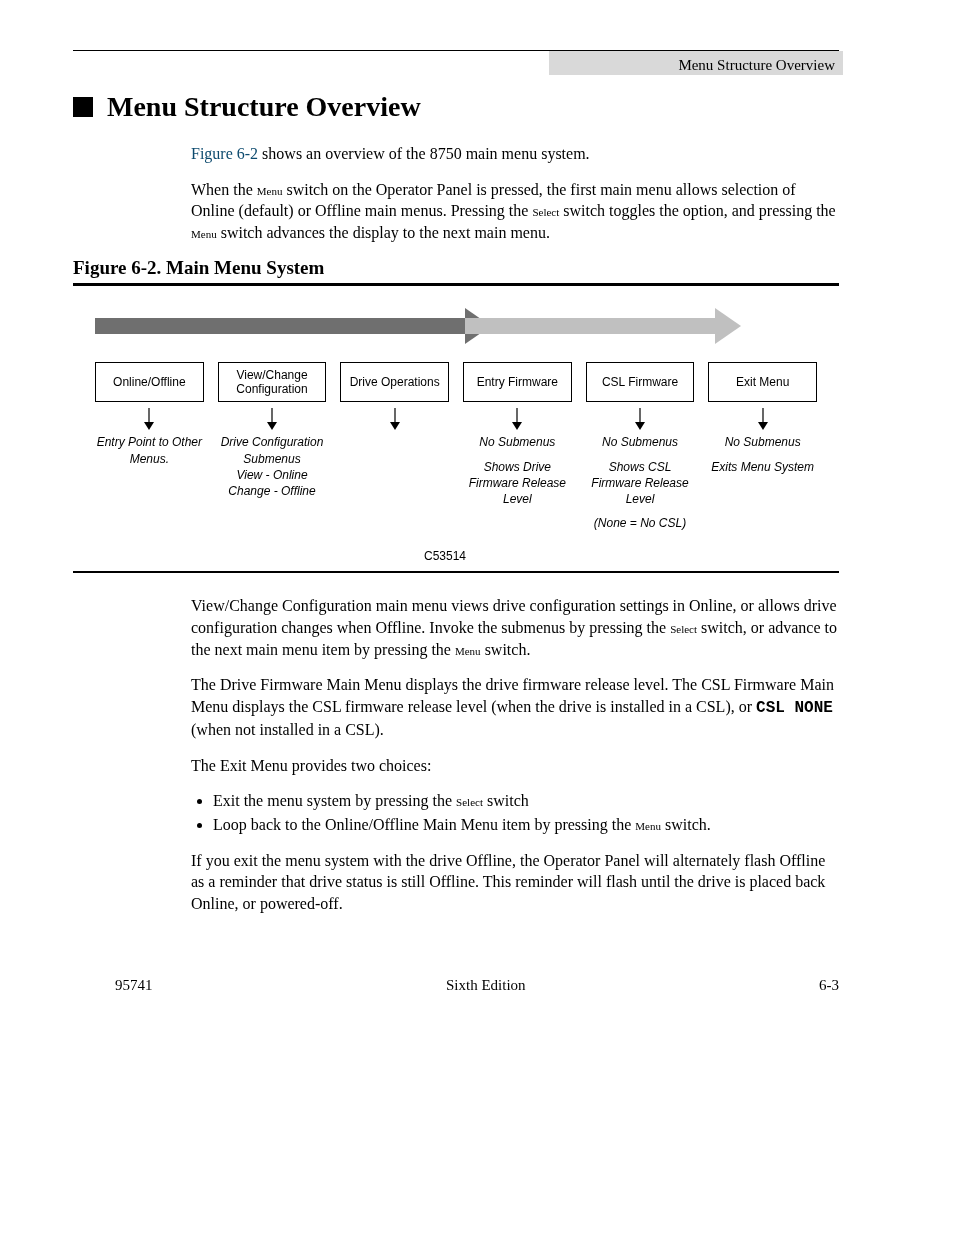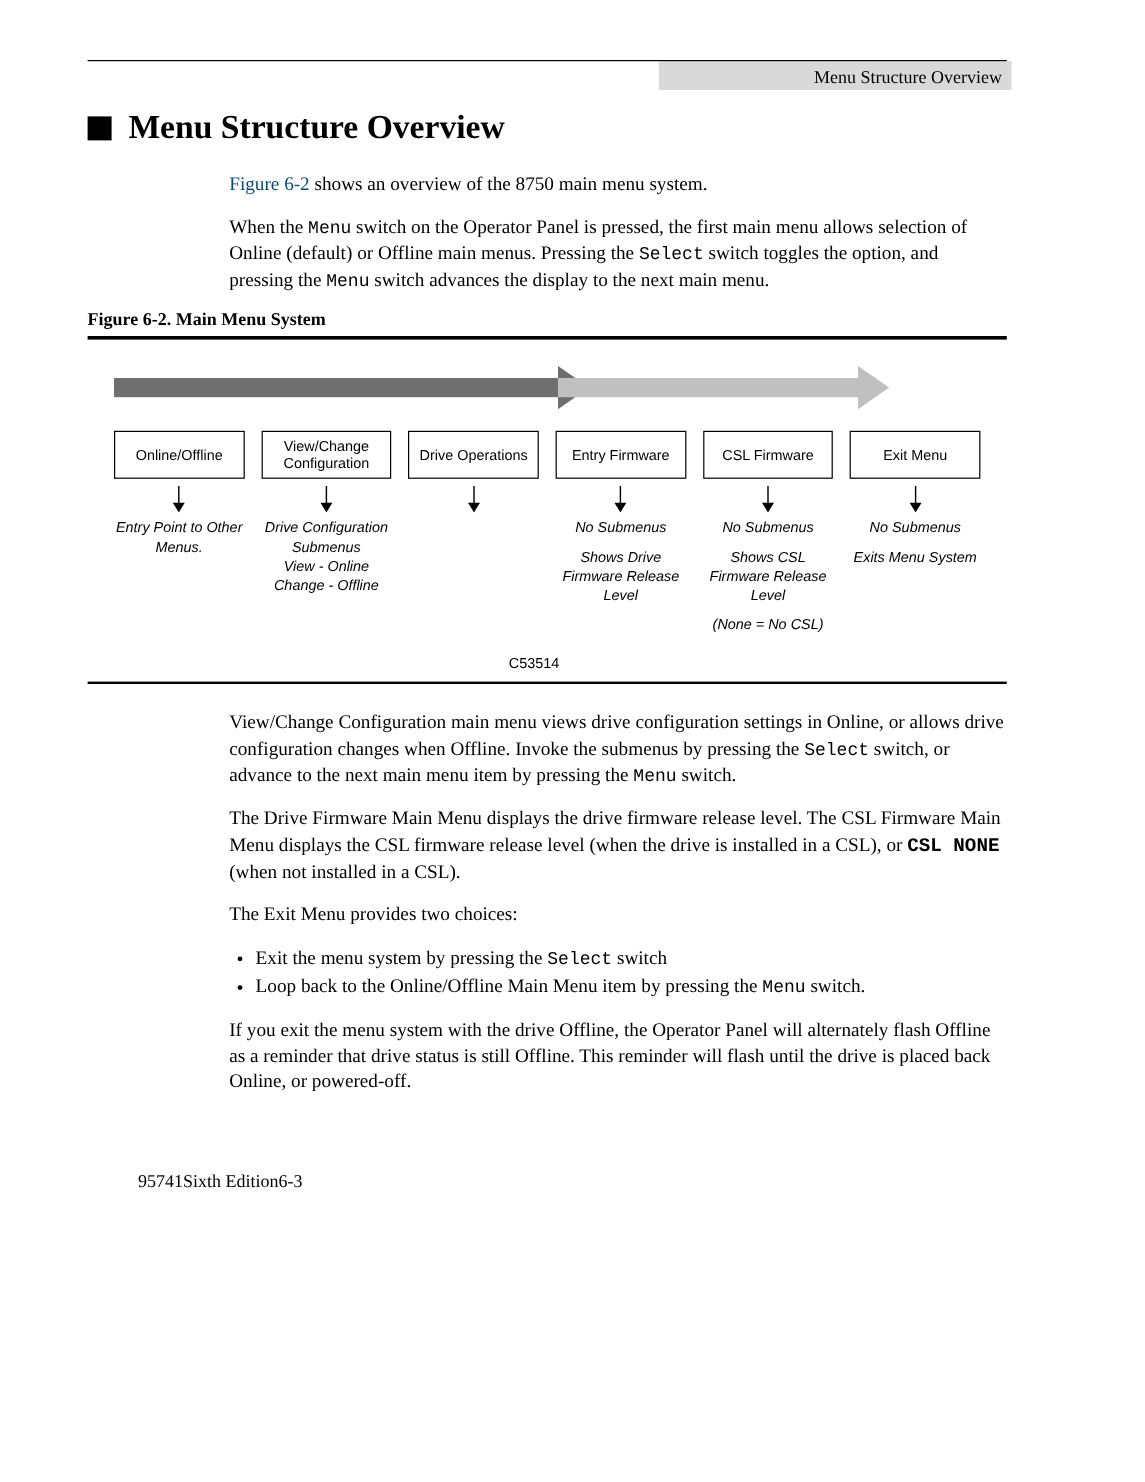--- a/index.html
+++ b/index.html
@@ -58,30 +58,30 @@
     margin-right: 0;
     line-height: 1.35;
   }
   .body-block p {
     margin: 0 0 14px 0;
   }
   .figref {
     color: #0c4a6e;
   }
   .sans {
-    font-family: Liberation Mono, monospace;
-    font-size: 15px;
+    font-family: Liberation Serif, serif;
+    font-size: 11px;
   }
   .mono {
     font-family: 'Courier New', monospace;
     font-weight: bold;
   }
   .fig-caption {
     font-weight: bold;
-    font-size: 15px;
+    font-size: 19px;
     margin: 6px 0 4px 0;
   }
   .fig-frame {
     border-top: 3px solid #000;
     border-bottom: 2px solid #000;
     padding: 22px 0 8px 0;
     margin-bottom: 22px;
   }
   .arrow-row {
     position: relative;
@@ -170,21 +170,21 @@
   ul.body-list li {
     margin-bottom: 2px;
     line-height: 1.35;
   }
   .footer {
     position: absolute;
     bottom: 42px;
     left: 115px;
     right: 115px;
     display: flex;
-    justify-content: flex-start;
+    justify-content: space-between;
     font-size: 15px;
   }
 </style>
 </head>
 <body>
 
 <div class="page">
 
   <div class="header-line">
     <div class="header-shade"></div>

